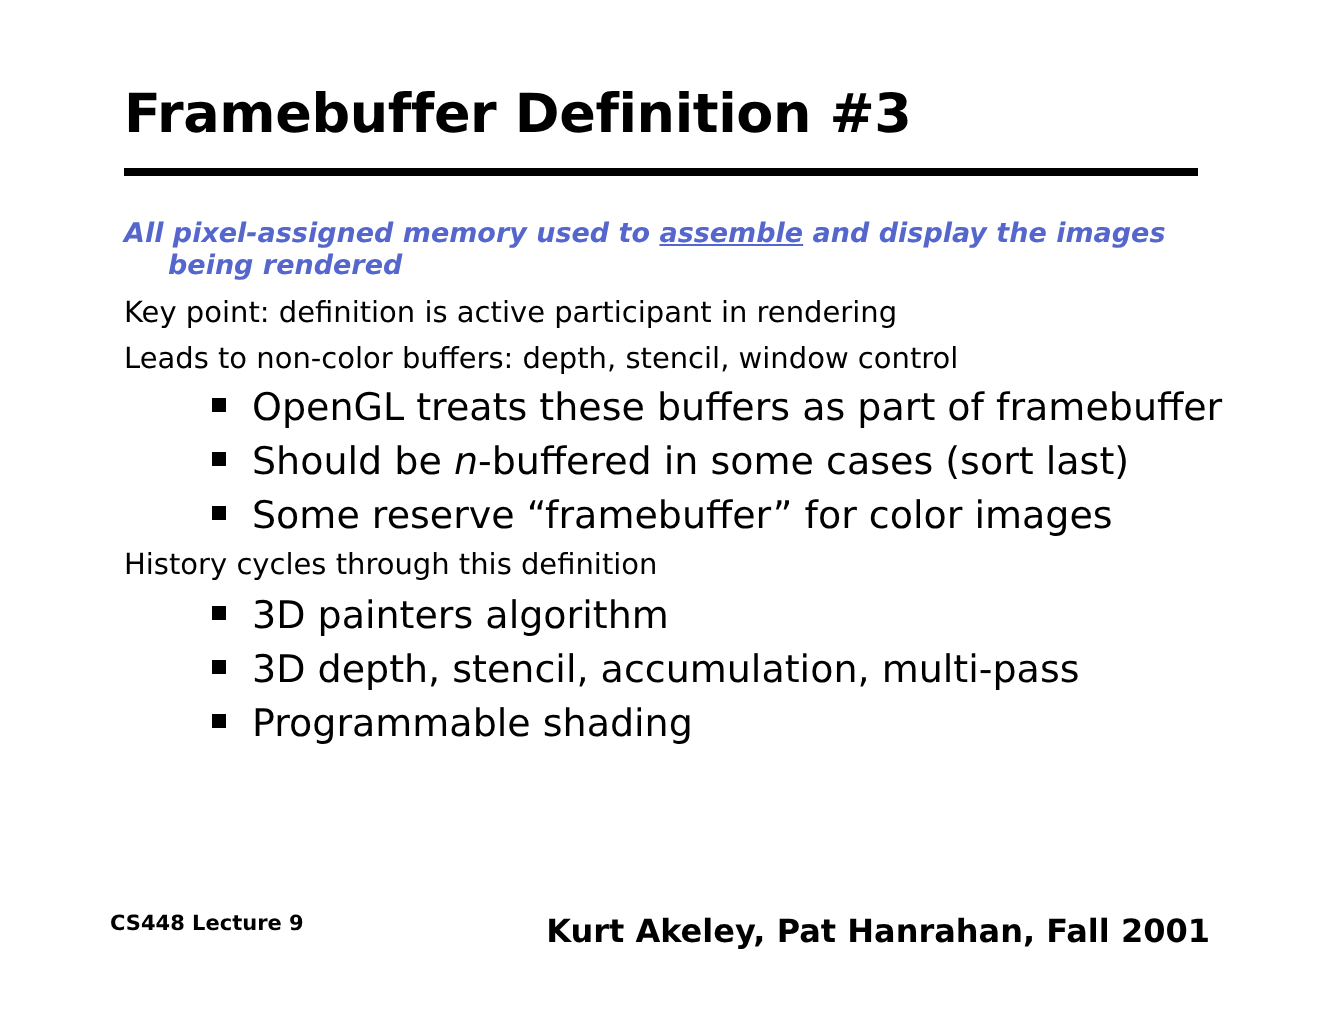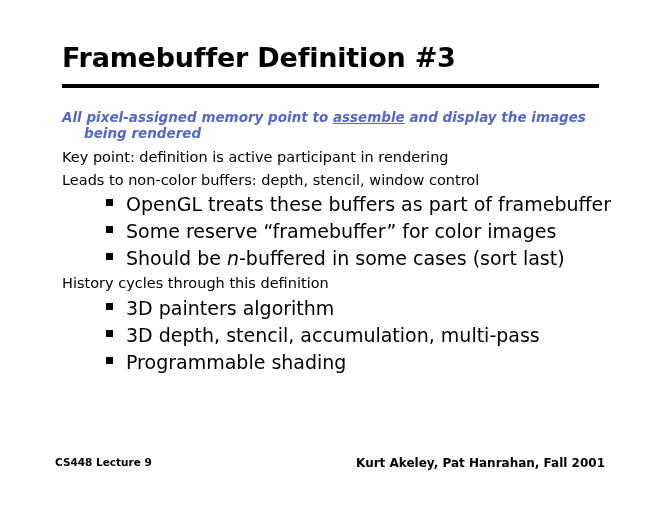--- a/index.html
+++ b/index.html
@@ -98,55 +98,55 @@
     position: absolute;
     left: 55px;
     top: 456px;
     font-size: 10.5px;
     font-weight: bold;
   }
   .footer-right {
     position: absolute;
     right: 55px;
     top: 456px;
-    font-size: 12px;
+    font-size: 16px;
     font-weight: bold;
   }
 </style>
 </head>
 <body>
 
 <div class="slide">
 
   <div class="title">Framebuffer Definition #3</div>
   <div class="title-rule"></div>
 
   <div class="subtitle">
-    <span>All pixel-assigned memory point to </span><span class="u">assemble</span><span> and display the images</span>
+    <span>All pixel-assigned memory used to </span><span class="u">assemble</span><span> and display the images</span>
     <span class="l2">being rendered</span>
   </div>
 
   <div class="body">
 
     <p class="lvl1">Key point: definition is active participant in rendering</p>
     <p class="lvl1">Leads to non-color buffers: depth, stencil, window control</p>
 
     <p class="lvl2">
       <span class="bullet"></span>
       <span class="txt">OpenGL treats these buffers as part of framebuffer</span>
     </p>
 
     <p class="lvl2">
       <span class="bullet"></span>
-      <span class="txt">Some reserve “framebuffer” for color images</span>
+      <span class="txt">Should be <span class="italic">n</span>-buffered in some cases (sort last)</span>
     </p>
 
     <p class="lvl2">
       <span class="bullet"></span>
-      <span class="txt">Should be <span class="italic">n</span>-buffered in some cases (sort last)</span>
+      <span class="txt">Some reserve “framebuffer” for color images</span>
     </p>
 
 
     <p class="lvl1">History cycles through this definition</p>
 
 
     <p class="lvl2">
       <span class="bullet"></span>
       <span class="txt">3D painters algorithm</span>
     </p>

